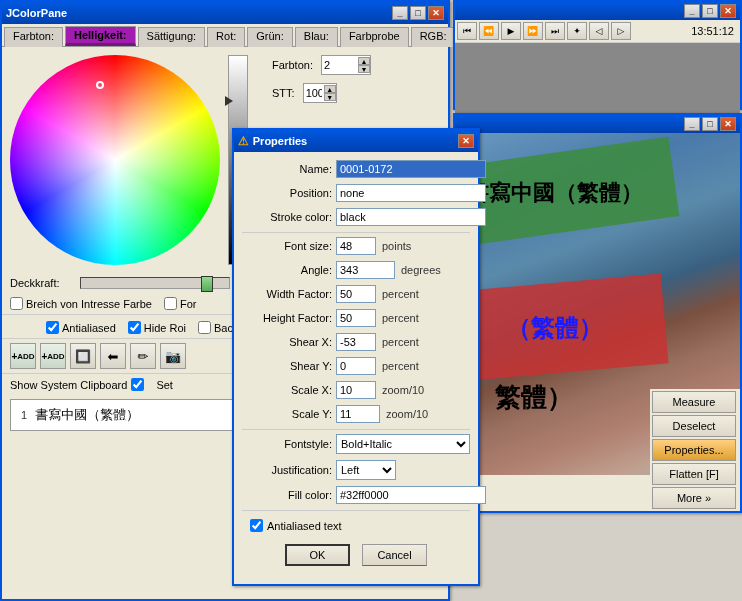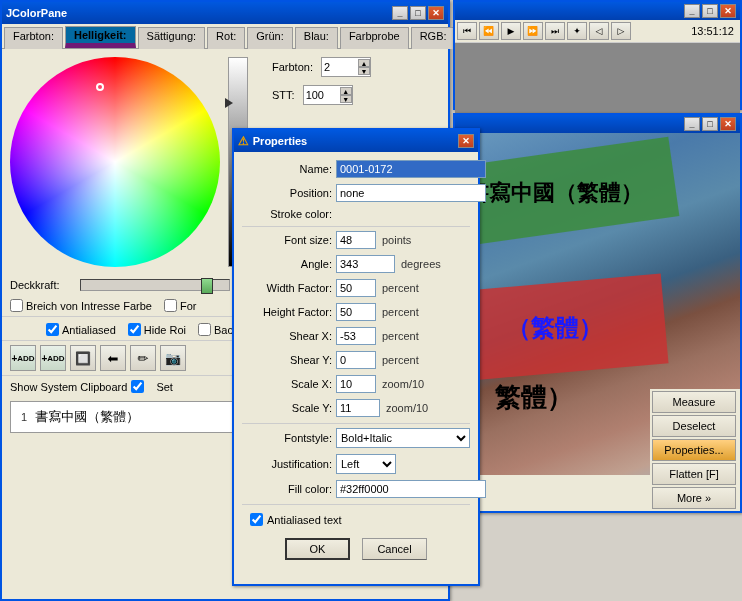--- a/index.html
+++ b/index.html
@@ -52,22 +52,22 @@
       border: 1px solid #999;
       border-bottom: none;
       background: #d4d0c8;
       margin-right: 2px;
       cursor: pointer;
       font-size: 11px;
       position: relative;
       top: 1px;
     }
     .tab.active {
-      background: #0369a1;
-      border-bottom: 5px solid #701a75;
+      background: #a21caf;
+      border-bottom: 3px solid #701a75;
       top: 0;
       font-weight: bold;
     }
 
     
     .color-wheel-area {
       padding: 8px;
       display: flex;
       gap: 8px;
       align-items: flex-start;
@@ -335,21 +335,21 @@
           <input type="text" style="width: 36px; height: 18px; border: none; font-size: 11px; padding: 1px 2px; outline: none;" value="2">
           <div class="spinner-arrows">
             <div class="spinner-arrow">▲</div>
             <div class="spinner-arrow">▼</div>
           </div>
         </div>
       </div>
       <div class="farbton-row" style="margin-top:4px;">
         <span class="label-text">STT:</span>
         <div style="display:flex;align-items:center;border:1px solid #999;background:white;height:20px;">
-          <input type="text" style="width: 36px; height: 18px; border: none; font-size: 11px; padding: 1px 2px; outline: none;" value="100">
+          <input type="text" style="width: 20px; height: 18px; border: none; font-size: 11px; padding: 1px 2px; outline: none;" value="100">
           <div class="spinner-arrows">
             <div class="spinner-arrow">▲</div>
             <div class="spinner-arrow">▼</div>
           </div>
         </div>
       </div>
     </div>
   </div>
 
   <div class="deckkraft-row">
@@ -479,20 +479,21 @@
     <div class="prop-row">
       <span class="prop-label">Name:</span>
       <input class="prop-input selected" type="text" value="0001-0172" style="">
     </div>
     <div class="prop-row">
       <span class="prop-label">Position:</span>
       <input class="prop-input" type="text" value="none" style="">
     </div>
     <div class="prop-row">
       <span class="prop-label">Stroke color:</span>
+      <input class="prop-input" type="text" value="black" style="">
     </div>
     <hr class="horiz-divider">
     <div class="prop-row">
       <span class="prop-label">Font size:</span>
       <input class="prop-input" type="text" value="48" style="width: 40px; flex: 0 0 auto;">
       <span class="prop-unit">points</span>
     </div>
     <div class="prop-row">
       <span class="prop-label">Angle:</span>
       <input class="prop-input" type="text" value="343" style="width: 59px; flex: 0 0 auto;">

